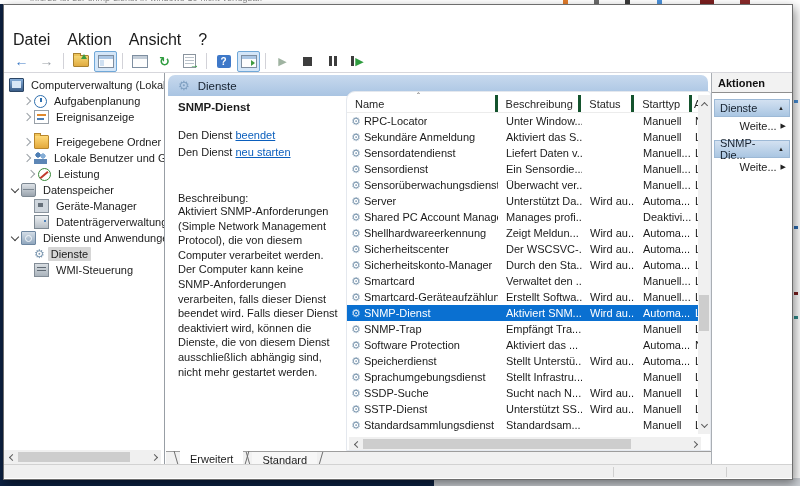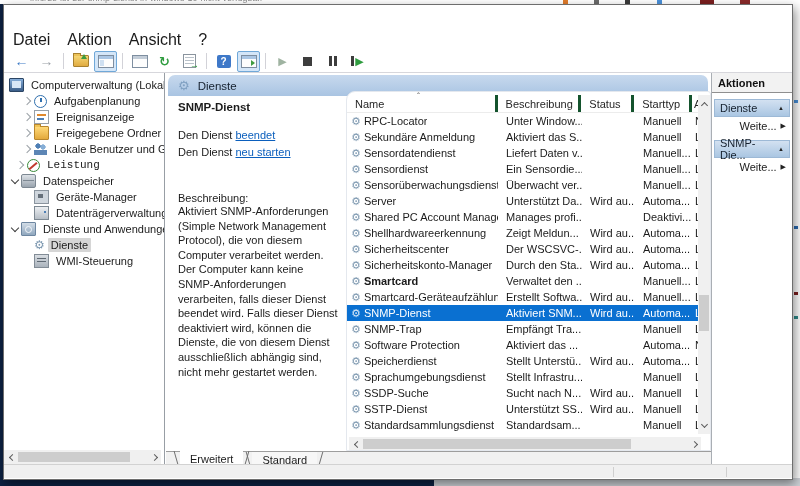--- a/index.html
+++ b/index.html
@@ -281,31 +281,31 @@
         <div class="trow" style="padding-left: 19px;">
           <div class="chev col"></div>
           <div class="ti ti-task-scheduler"></div>
           <div class="tlabel">Aufgabenplanung</div>
         </div>
         <div class="trow" style="padding-left: 19px;">
           <div class="chev col"></div>
           <div class="ti ti-event-viewer"></div>
           <div class="tlabel">Ereignisanzeige</div>
         </div>
-        <div class="trow" style="padding-left: 19px;">
+        <div class="trow" style="padding-left: 19px; margin-top: 9px;">
           <div class="chev col"></div>
           <div class="ti ti-shared-folders"></div>
           <div class="tlabel">Freigegebene Ordner</div>
         </div>
         <div class="trow" style="padding-left: 19px;">
           <div class="chev col"></div>
           <div class="ti ti-local-users"></div>
           <div class="tlabel">Lokale Benutzer und Gr</div>
         </div>
-        <div class="trow" style="padding-left: 12px; font-family: Liberation Mono, monospace;">
+        <div class="trow" style="padding-left: 23px;">
           <div class="chev col"></div>
           <div class="ti ti-performance"></div>
           <div class="tlabel">Leistung</div>
         </div>
         <div class="trow" style="padding-left: 6px;">
           <div class="chev exp"></div>
           <div class="ti ti-storage"></div>
           <div class="tlabel">Datenspeicher</div>
         </div>
         <div class="trow" style="padding-left: 19px;">
@@ -467,21 +467,21 @@
               <div style="overflow: hidden; white-space: nowrap;">Sicherheitskonto-Manager</div>
             </div>
             <div class="cell c-desc">Durch den Sta...</div>
             <div class="cell c-status">Wird au...</div>
             <div class="cell c-start">Automa...</div>
             <div class="cell c-logon">L...</div>
           </div>
           <div class="srow">
             <div class="cell c-name">
               <div class="gchar">⚙</div>
-              <div style="overflow: hidden; white-space: nowrap; font-weight: bold;">Smartcard</div>
+              <div style="overflow: hidden; white-space: nowrap;">Smartcard</div>
             </div>
             <div class="cell c-desc">Verwaltet den ...</div>
             <div class="cell c-status"></div>
             <div class="cell c-start">Manuell...</div>
             <div class="cell c-logon">L...</div>
           </div>
           <div class="srow">
             <div class="cell c-name">
               <div class="gchar">⚙</div>
               <div style="overflow: hidden; white-space: nowrap;">Smartcard-Geräteaufzählun...</div>

